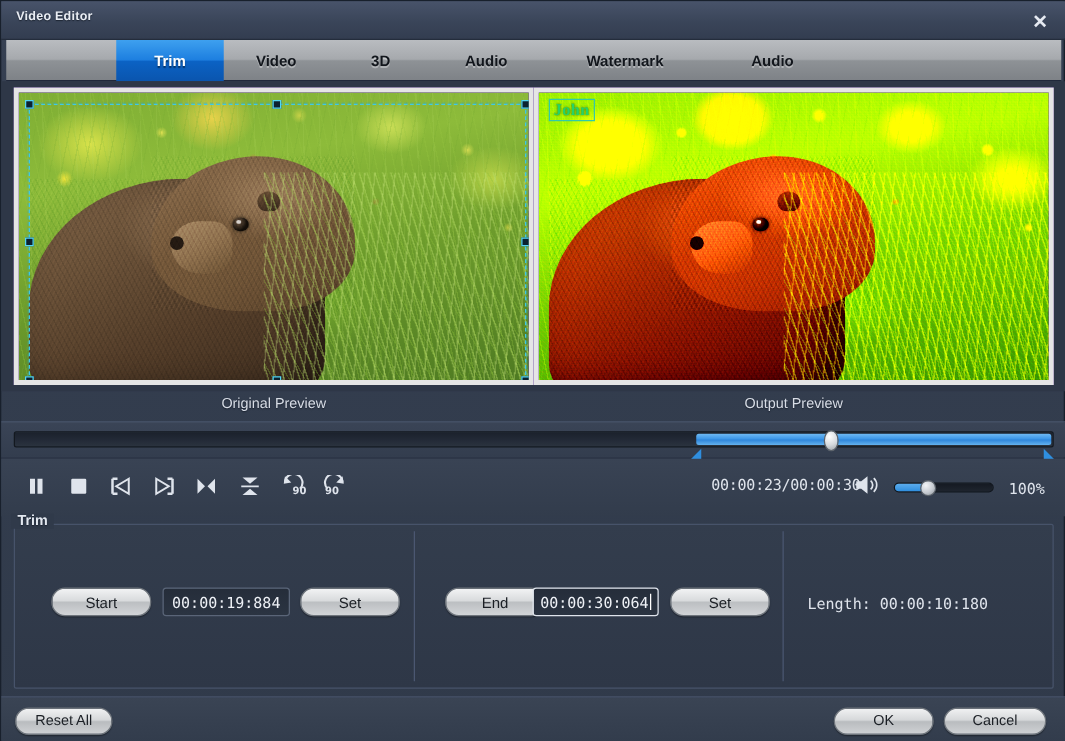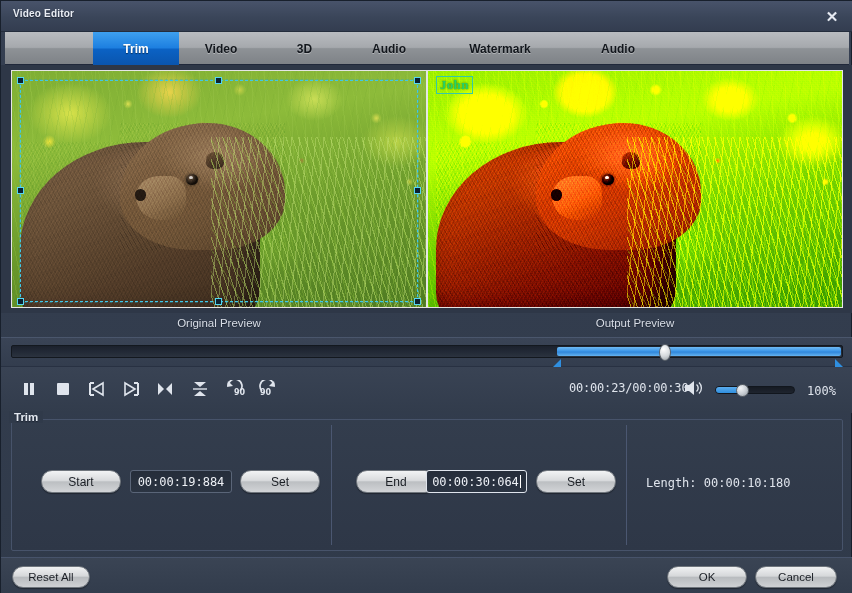--- a/index.html
+++ b/index.html
@@ -63,21 +63,21 @@
   
   #preview-area {
     position: absolute; left: 0; top: 64px;
     width: 852px; height: 248px;
     background: #2e3747;
   }
   .preview-frame {
     position: absolute; top: 5px;
     width: 416px; height: 238px;
     background: #4c1d95;
-    border: 1px solid #e5e5e5;
+    border: 4px solid #e5e5e5;
     overflow: hidden;
     padding-left: 20px;
   }
   #preview-original { left: 10px; }
   #preview-output   { left: 426px; }
 
   .photo { position: absolute; inset: 0; }
 
   
   .bg-green {

